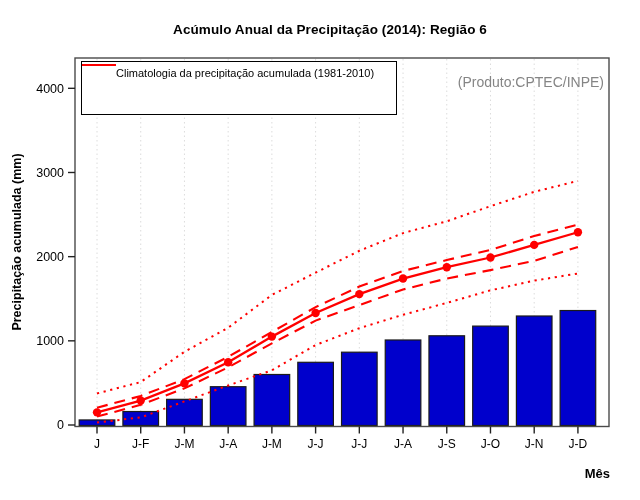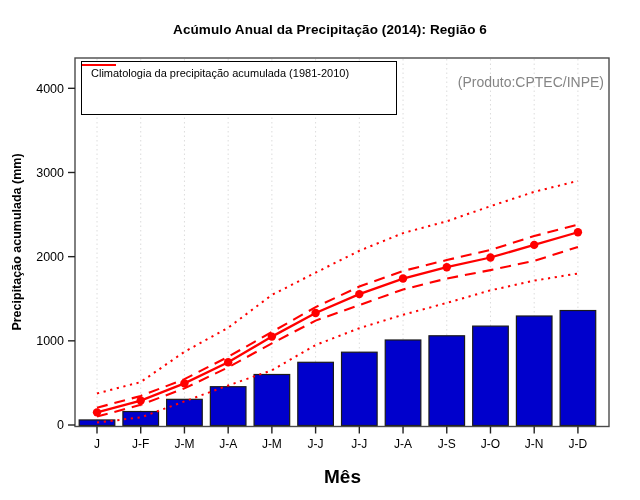--- a/index.html
+++ b/index.html
@@ -12,31 +12,31 @@
     font-size:13.5px;font-weight:bold;color:#000;letter-spacing:.1px;
   }
   .watermark{
     position:absolute;top:74px;right:36px;font-size:14px;color:#858585;
   }
   .y-axis-title{
     position:absolute;left:17px;top:242px;transform:translate(-50%,-50%) rotate(-90deg);
     white-space:nowrap;font-size:12.5px;font-weight:bold;color:#000;
   }
   .x-axis-title{
-    position:absolute;left:75px;width:535px;top:466px;text-align:center;
-    font-size:19px;font-weight:bold;color:#000;
+    position:absolute;left:75px;width:535px;top:466px;text-align:right;
+    font-size:13px;font-weight:bold;color:#000;
   }
   .legend{
     position:absolute;left:81px;top:61px;width:316px;height:54px;
     background:#fff;border:1px solid #000;box-sizing:border-box;
     padding:3px 0 0 9px;
   }
   .legend-row{display:flex;align-items:center;height:16px;}
   .legend-sample{width:34px;height:6px;margin-right:9px;flex:0 0 auto;}
-  .legend-label{font-size:11px;color:#000;white-space:nowrap;}
+  .legend-label{font-size:11px;color:#000;white-space:nowrap;margin-left:25px;}
   svg{position:absolute;left:0;top:0;}
 </style>
 </head>
 <body>
 
 <div class="chart-container">
 
   <svg id="plot" width="640" height="500" viewBox="0 0 640 500">
       <line x1="97" y1="59" x2="97" y2="426" stroke="#dcdcdc" stroke-width="1" stroke-dasharray="1.5,3"></line>
       <line x1="140.72" y1="59" x2="140.72" y2="426" stroke="#dcdcdc" stroke-width="1" stroke-dasharray="1.5,3"></line>

